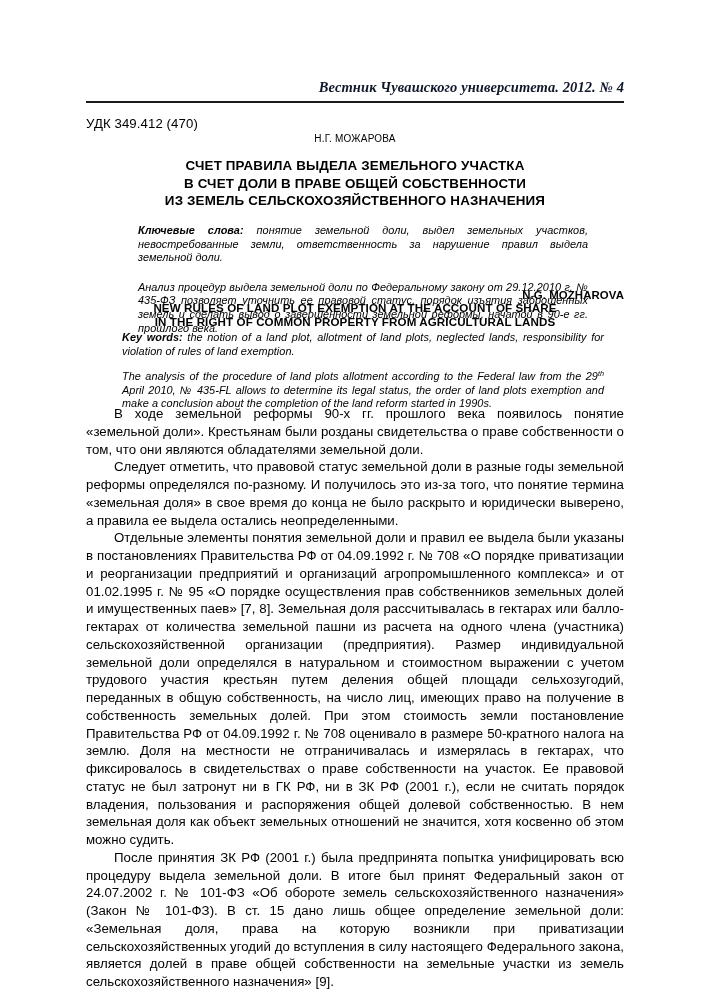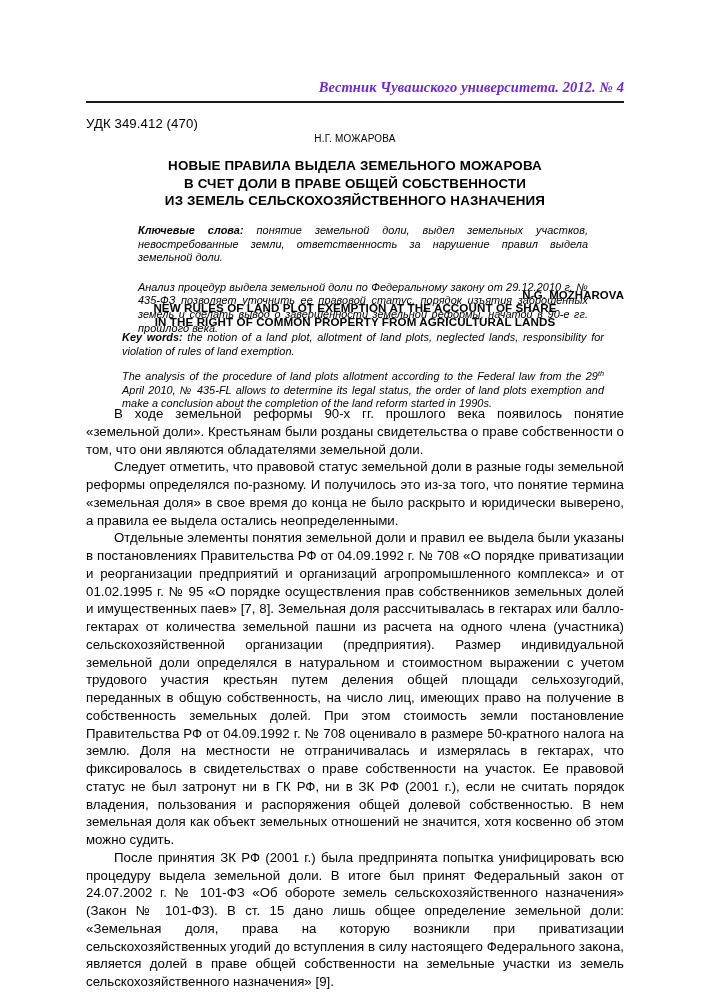--- a/index.html
+++ b/index.html
@@ -28,21 +28,21 @@
     position: absolute;
     left: 86px;
     top: 79px;
     width: 538px;
     text-align: right;
     font-family: "Liberation Serif", serif;
     font-style: italic;
     font-weight: bold;
     font-size: 14.5px;
     letter-spacing: 0.1px;
-    color: #6d28d9;
+    color: #0f172a;
   }
   .head-rule {
     position: absolute;
     left: 86px;
     top: 101px;
     width: 538px;
     height: 1.6px;
     background: #1a1a1a;
   }
 
@@ -170,21 +170,21 @@
 <div class="page">
 
   <div class="running-head">Вестник Чувашского университета. 2012. № 4</div>
   <div class="head-rule"></div>
 
   <div class="udk">УДК 349.412 (470)</div>
 
   <div class="author-ru">Н.Г. МОЖАРОВА</div>
 
   <div class="title-ru">
-    <div>НОВЫЕ ПРАВИЛА ВЫДЕЛА ЗЕМЕЛЬНОГО МОЖАРОВА</div>
+    <div>СЧЕТ ПРАВИЛА ВЫДЕЛА ЗЕМЕЛЬНОГО УЧАСТКА</div>
     <div>В СЧЕТ ДОЛИ В ПРАВЕ ОБЩЕЙ СОБСТВЕННОСТИ</div>
     <div>ИЗ ЗЕМЕЛЬ СЕЛЬСКОХОЗЯЙСТВЕННОГО НАЗНАЧЕНИЯ</div>
   </div>
 
   <div class="abs-ru">
     <p><b>Ключевые слова:</b><span> понятие земельной доли, выдел земельных участков, невостребованные земли, ответственность за нарушение правил выдела земельной доли.</span></p>
     <p class="gap">Анализ процедур выдела земельной доли по Федеральному закону от 29.12.2010 г. № 435-ФЗ позволяет уточнить ее правовой статус, порядок изъятия заброшенных земель и сделать вывод о завершенности земельной реформы, начатой в 90-е гг. прошлого века.</p>
   </div>
 
   <div class="author-en">N.G. MOZHAROVA</div>

